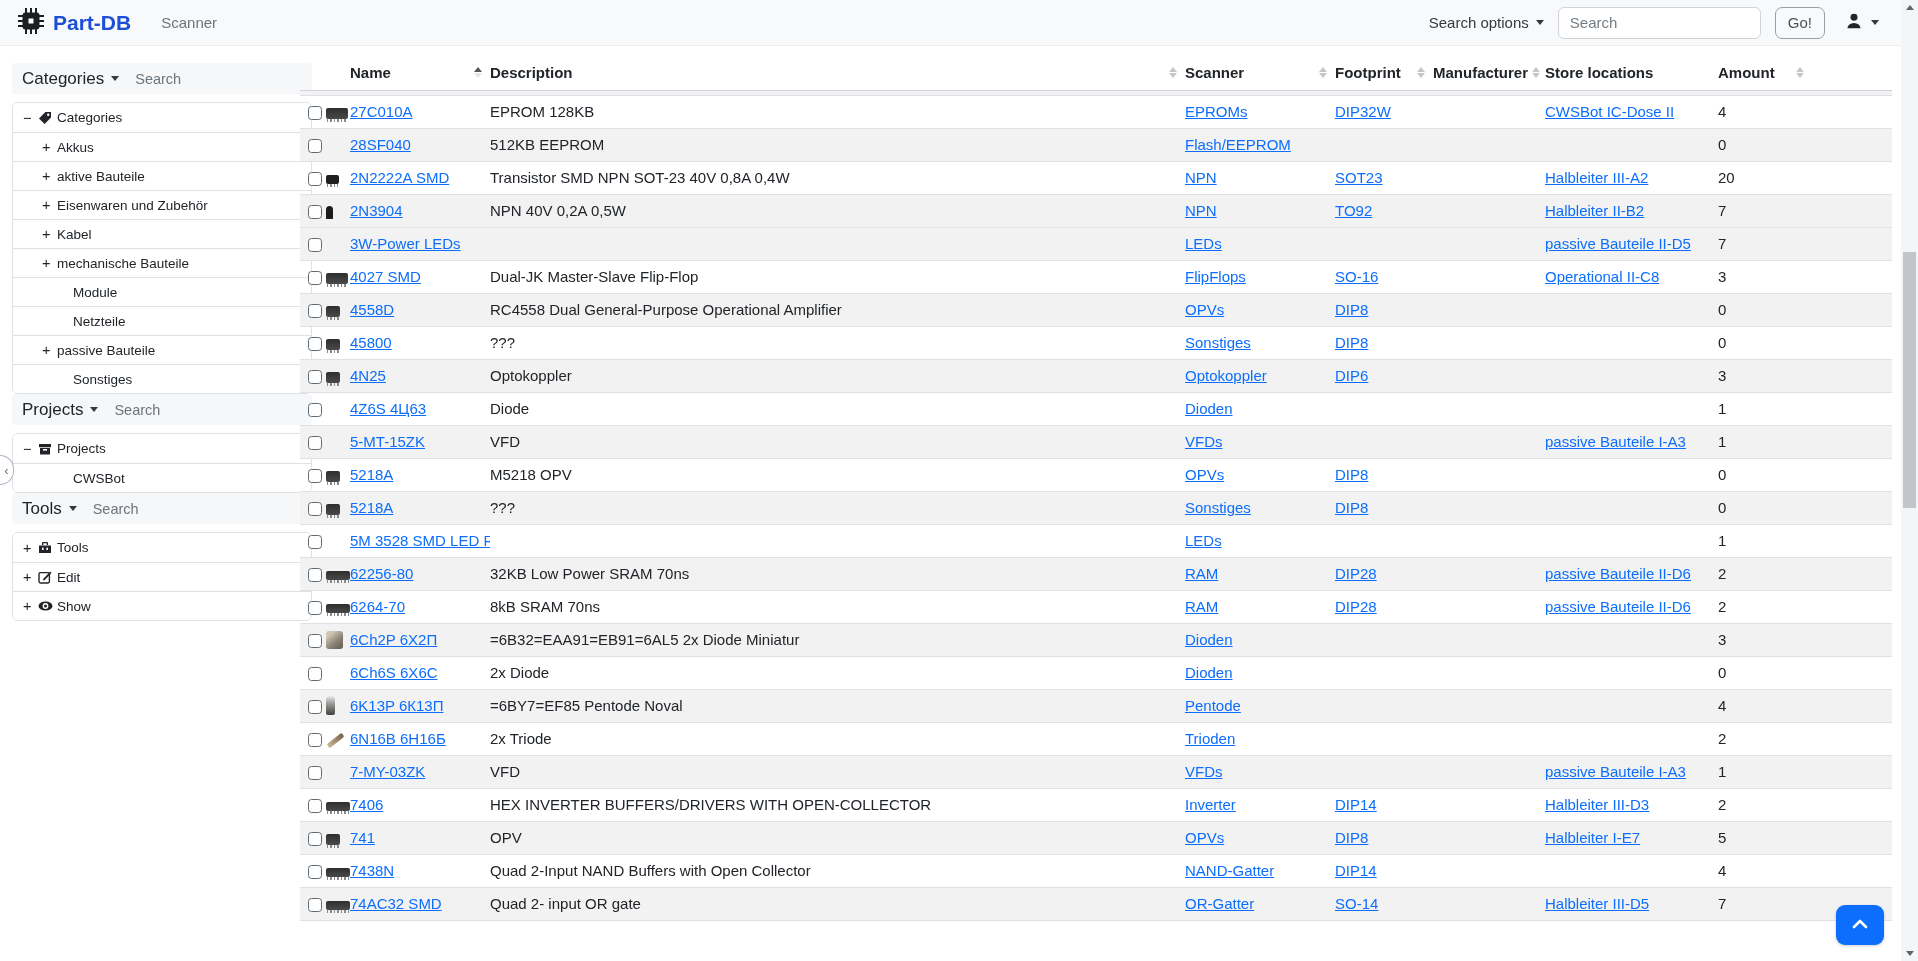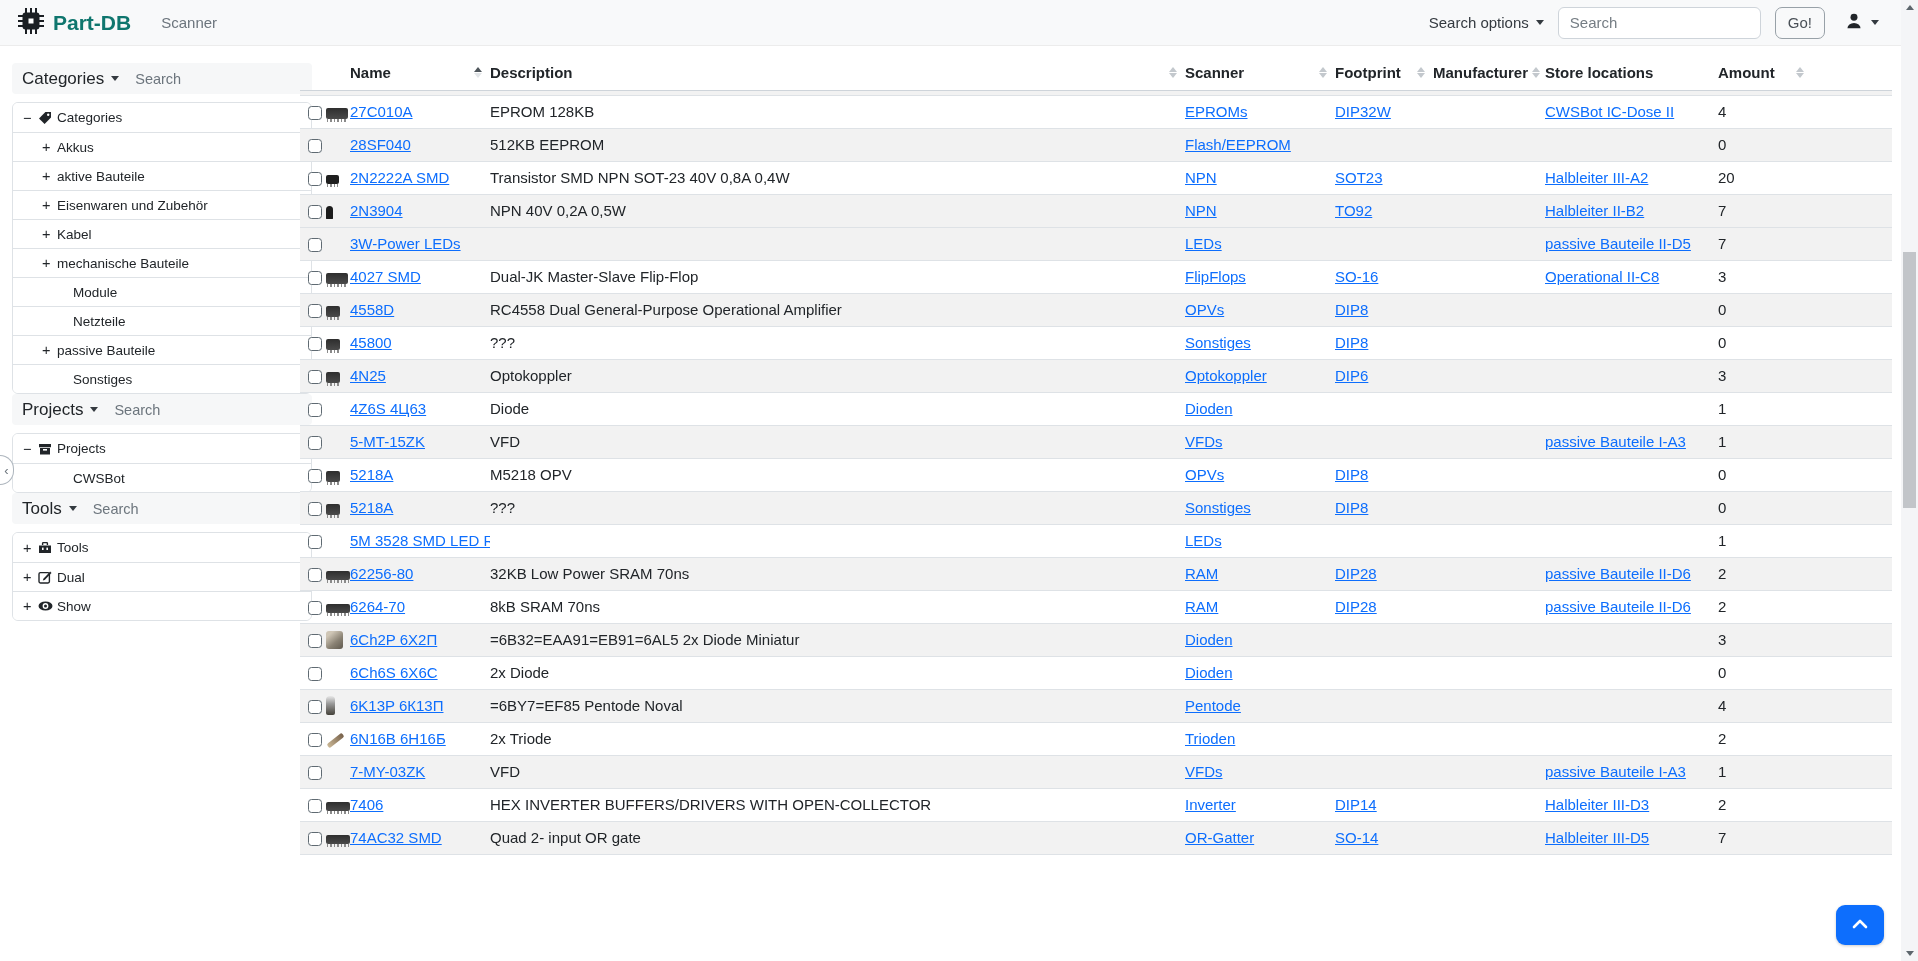--- a/index.html
+++ b/index.html
@@ -5,21 +5,21 @@
   * { margin:0; padding:0; box-sizing:border-box; }
   html,body { width:1918px; height:961px; overflow:hidden; }
   body { font-family:"Liberation Sans", sans-serif; color:#212529; background:#fff; }
   .app { position:relative; width:1918px; height:961px; overflow:hidden; background:#fff; }
 
   
   .navbar { position:absolute; top:0; left:0; width:1901px; height:46px;
             background:#f8f9fa; border-bottom:1px solid #ececec;
             display:flex; align-items:center; padding:0 22px 0 18px; }
   .brand { display:flex; align-items:center; gap:9px; cursor:pointer; }
-  .brand-text { font-size:21px; font-weight:600; color:#0f766e; }
+  .brand-text { font-size:21px; font-weight:600; color:#1d4ed8; }
   .nav-link { font-size:15px; color:#6c757d; margin-left:30px; cursor:pointer; }
   .nav-spacer { flex:1; }
   .search-options { font-size:15px; color:#343a40; display:flex; align-items:center; gap:7px;
                     margin-right:14px; cursor:pointer;margin-left:36px; }
   .caret { width:0; height:0; border-left:4.5px solid transparent; border-right:4.5px solid transparent;
            border-top:5px solid #343a40; display:inline-block; }
   .nav-search { width:203px; height:32px; border:1px solid #ced4da; border-radius:6px;
                 padding:0 11px; font-size:15px; color:#212529; background:#fff; outline:none;
                 font-family:"Liberation Sans", sans-serif; }
   .nav-search::placeholder { color:#757d84; }
@@ -258,21 +258,21 @@
               <span class="tree-label">Tools</span>
             </div>
             <div class="tree-item lvl0">
               <span class="expander">+</span>
               <span class="tree-icon">
                 <svg width="14" height="14" viewBox="0 0 14 14">
                   <rect x="1" y="2.6" width="10.4" height="10.4" rx="1.4" fill="none" stroke="#212529" stroke-width="1.4"></rect>
                   <path d="M5.4 8.8 L12.2 1.6 l1.3 1.3 L6.7 9.9 l-1.9 0.6 Z" fill="#212529"></path>
                 </svg>
               </span>
-              <span class="tree-label">Dual</span>
+              <span class="tree-label">Edit</span>
             </div>
             <div class="tree-item lvl0">
               <span class="expander">+</span>
               <span class="tree-icon">
                 <svg width="15" height="12" viewBox="0 0 15 12">
                   <ellipse cx="7.5" cy="6" rx="7" ry="4.6" fill="#212529"></ellipse>
                   <circle cx="7.5" cy="6" r="2.9" fill="#fff"></circle>
                   <circle cx="7.5" cy="6" r="1.5" fill="#212529"></circle>
                 </svg>
               </span>
@@ -627,20 +627,44 @@
             <td><span>HEX INVERTER BUFFERS/DRIVERS WITH OPEN-COLLECTOR</span></td>
             <td><a class="lnk">Inverter</a></td>
             <td><a class="lnk">DIP14</a></td>
             <td></td>
             <td><a class="lnk">Halbleiter III-D3</a></td>
             <td><span>2</span></td>
             <td></td>
           </tr>
           <tr class="even">
             <td class="cb-cell"><input class="row-check" type="checkbox" style=""></td>
+            <td><span class="thumb t-chip-small"></span></td>
+            <td><a class="lnk">741</a></td>
+            <td><span>OPV</span></td>
+            <td><a class="lnk">OPVs</a></td>
+            <td><a class="lnk">DIP8</a></td>
+            <td></td>
+            <td><a class="lnk">Halbleiter I-E7</a></td>
+            <td><span>5</span></td>
+            <td></td>
+          </tr>
+          <tr class="odd">
+            <td class="cb-cell"><input class="row-check" type="checkbox" style=""></td>
+            <td><span class="thumb t-chip-long"></span></td>
+            <td><a class="lnk">7438N</a></td>
+            <td><span>Quad 2-Input NAND Buffers with Open Collector</span></td>
+            <td><a class="lnk">NAND-Gatter</a></td>
+            <td><a class="lnk">DIP14</a></td>
+            <td></td>
+            <td></td>
+            <td><span>4</span></td>
+            <td></td>
+          </tr>
+          <tr class="even">
+            <td class="cb-cell"><input class="row-check" type="checkbox" style=""></td>
             <td><span class="thumb t-chip-long"></span></td>
             <td><a class="lnk">74AC32 SMD</a></td>
             <td><span>Quad 2- input OR gate</span></td>
             <td><a class="lnk">OR-Gatter</a></td>
             <td><a class="lnk">SO-14</a></td>
             <td></td>
             <td><a class="lnk">Halbleiter III-D5</a></td>
             <td><span>7</span></td>
             <td></td>
           </tr>

